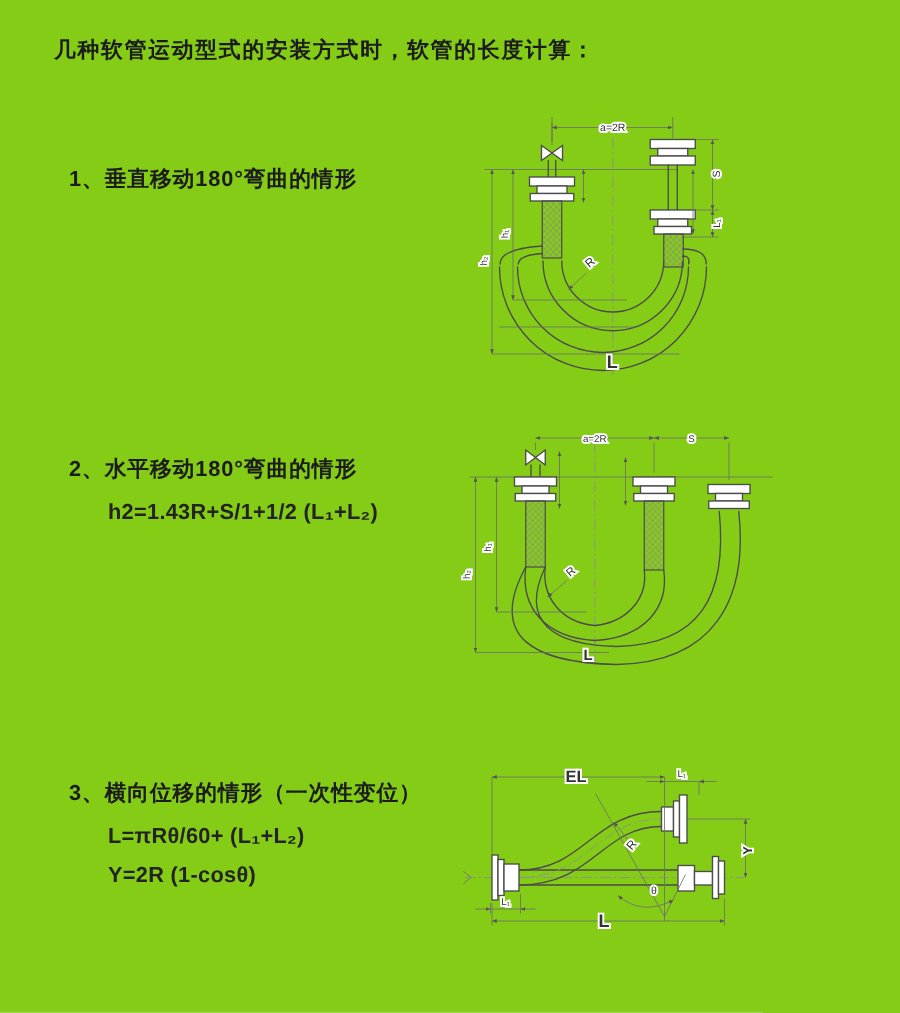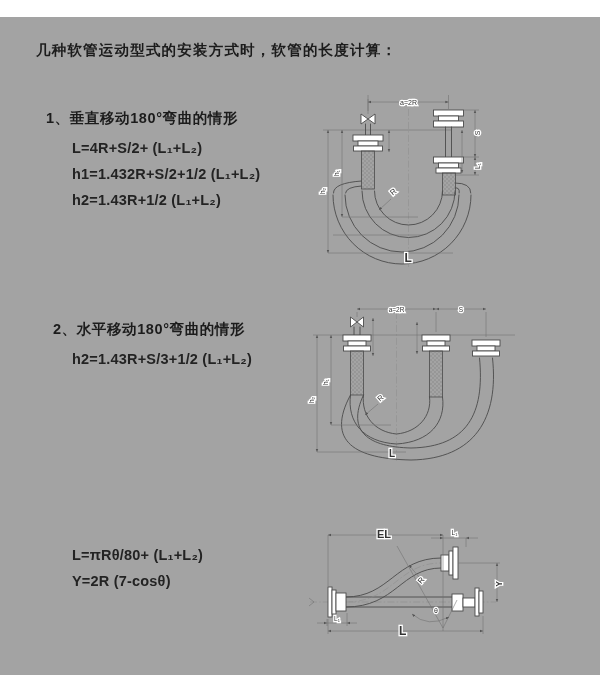--- a/index.html
+++ b/index.html
@@ -1,18 +1,18 @@
 <!DOCTYPE html>
 <html><head>
 <meta charset="utf-8">
 <style>
   html,body{margin:0;padding:0;}
   body{width:600px;height:675px;background:#ffffff;position:relative;
        font-family:"Liberation Sans","DejaVu Sans",sans-serif;overflow:hidden;}
-  .page{position:absolute;inset:0;background:#a3a3a3;margin-top:17px;}
+  .page{position:absolute;inset:0;background:#84cc16;}
   .title{position:absolute;left:36px;top:24px;font-size:14.5px;font-weight:bold;
          color:#1c1c1c;letter-spacing:1.2px;white-space:nowrap;}
   .section{position:absolute;left:46px;color:#1c1c1c;}
   .sec-heading{font-size:14.5px;font-weight:bold;height:20px;letter-spacing:0.6px;white-space:nowrap;}
   .formulas{margin-top:6px;padding-left:26px;}
   .formula{font-size:14.5px;font-weight:bold;line-height:26px;letter-spacing:0.2px;
            color:#232323;white-space:nowrap;}
   .diag{position:absolute;}
   
   .ln{stroke:#4b4b4b;stroke-width:0.9;fill:none;stroke-linecap:round;}
@@ -26,40 +26,36 @@
   .big{font-size:12px;font-weight:bold;letter-spacing:0.5px;}
   .med{font-size:10px;font-weight:bold;}
 </style>
 </head>
 <body>
 
 <div class="page">
 
   <div class="title">几种软管运动型式的安装方式时，软管的长度计算：</div>
 
-  <div class="section" style="top:92px;">
+  <div class="section" style="top:110px;">
     <div class="sec-heading">1、垂直移动180°弯曲的情形</div>
-    <div class="formulas">
-      <div class="formula">L=4R+S/2+ (L₁+L₂)</div>
-      <div class="formula">h1=1.432R+S/2+1/2 (L₁+L₂)</div>
-      <div class="formula">h2=1.43R+1/2 (L₁+L₂)</div>
-    </div>
-  </div>
-
-  <div class="section" style="top:303px;text-align:center;">
+  </div>
+
+  <div class="section" style="top:303px;">
     <div class="sec-heading">2、水平移动180°弯曲的情形</div>
     <div class="formulas">
-      <div class="formula">h2=1.43R+S/3+1/2 (L₁+L₂)</div>
+      <div class="formula">h2=1.43R+S/1+1/2 (L₁+L₂)</div>
     </div>
   </div>
 
   <div class="section" style="top:519px;">
+    <div class="sec-heading">3、横向位移的情形（一次性变位）</div>
     <div class="formulas">
-      <div class="formula">L=πRθ/80+ (L₁+L₂)</div>
-      <div class="formula">Y=2R (7-cosθ)</div>
+      <div class="formula">L=πRθ/60+ (L₁+L₂)</div>
+      <div class="formula">Y=2R (1-cosθ)</div>
     </div>
   </div>
 
   <div class="diag" style="left:303px;top:66px;width:290px;height:196px;">
     <svg width="290" height="196" viewBox="0 0 290 196">
       <defs>
         <marker id="arr" viewBox="0 0 10 10" refX="9" refY="5" markerWidth="6.5" markerHeight="6.5" orient="auto-start-reverse">
           <path d="M0,1.5 L9,5 L0,8.5 Z" fill="#555"></path>
         </marker>
         <pattern id="hat" patternUnits="userSpaceOnUse" width="4" height="4">

